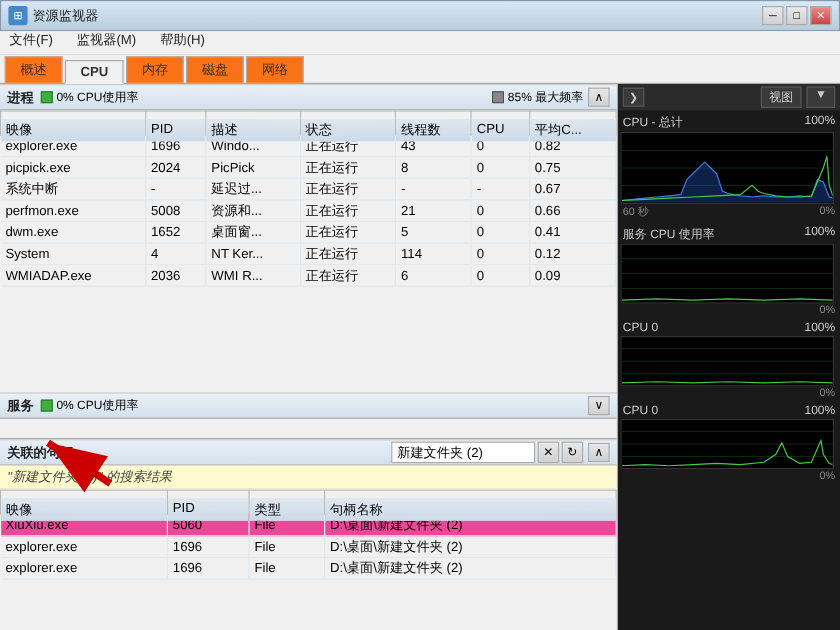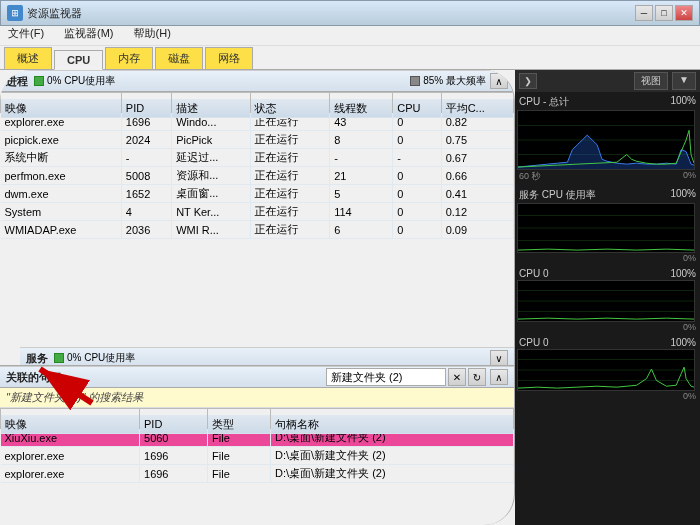--- a/index.html
+++ b/index.html
@@ -81,21 +81,21 @@
     .tab-bar {
       background: #f0f0f0;
       height: 24px;
       display: flex;
       align-items: flex-end;
       padding: 0 4px;
       border-bottom: 1px solid #aaa;
     }
     .tab {
       padding: 3px 12px;
-      background: #fde047;
+      background: #f97316;
       border: 1px solid #aaa;
       border-bottom: none;
       cursor: pointer;
       font-size: 11px;
       margin-right: 2px;
       color: #333;
     }
     .tab.active {
       background: #f0f0f0;
       border-bottom: 1px solid #f0f0f0;
@@ -109,21 +109,20 @@
       height: calc(525px - 26px - 20px - 24px);
     }
 
     
     .left-panel {
       flex: 1;
       display: flex;
       flex-direction: column;
       border-right: 1px solid #aaa;
       overflow: hidden;
-      border-radius: 31px;
     }
 
     
     .section-header {
       background: linear-gradient(to bottom, #e8f0f8, #d4e0ec);
       border-bottom: 1px solid #aaa;
       border-top: 1px solid #ccc;
       padding: 3px 6px;
       display: flex;
       align-items: center;
@@ -203,24 +202,23 @@
       border-bottom: 1px solid #e0e8f0;
     }
     tbody td {
       padding: 1px 4px;
       border-right: 1px solid #e0e8f0;
       white-space: nowrap;
     }
 
     
     .services-section {
-      height: 18px;
+      height: 38px;
       display: flex;
       flex-direction: column;
-      padding-left: 20px;
     }
 
     
     .handles-section {
       height: 160px;
       display: flex;
       flex-direction: column;
       border-top: 1px solid #aaa;
     }
     .handles-search {

